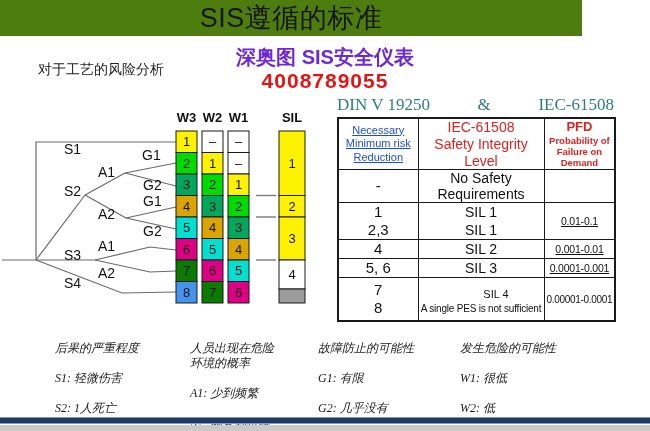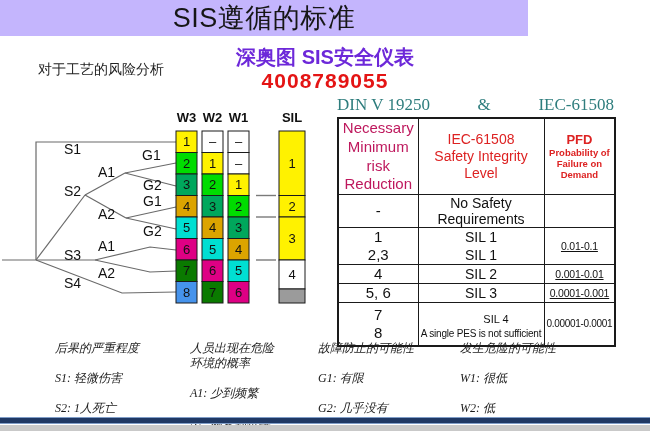--- a/index.html
+++ b/index.html
@@ -1,19 +1,19 @@
 <!DOCTYPE html>
 <html><head>
 <meta charset="utf-8">
 <style>
   html,body{margin:0;padding:0;background:#fff;}
   #slide{position:relative;width:650px;height:431px;background:#ffffff;overflow:hidden;
          font-family:"Liberation Sans",sans-serif;color:#111;}
   
-  .titlebar{position:absolute;left:0;top:0;width:528px;height:36px;background:#c4b5fd;}
+  .titlebar{position:absolute;left:0;top:0;width:582px;height:36px;background:#4d7c0f;}
   .titlebar h1{margin:0;font-size:27px;font-weight:400;line-height:37px;text-align:center;color:#161616;letter-spacing:.5px;}
   
   .contact1{position:absolute;left:0;top:44px;width:650px;text-align:center;
             font-size:20px;font-weight:700;color:#6d28d9;}
   .contact2{position:absolute;left:0;top:69px;width:650px;text-align:center;
             font-size:21px;font-weight:700;color:#e41414;letter-spacing:1px;}
   
   .intro{position:absolute;left:38px;top:61px;font-size:14px;color:#222;}
   
   .standards{position:absolute;left:337px;top:95px;width:277px;display:flex;
@@ -28,21 +28,21 @@
   .tree{fill:none;stroke:#6a6a6a;stroke-width:1.2;}
   .tick{stroke:#7a7a7a;stroke-width:1.4;}
   
   #sil-table{position:absolute;left:337px;top:117px;border-collapse:collapse;
              border:2px solid #1a1a1a;table-layout:fixed;}
   #sil-table td,#sil-table th{border:1px solid #1a1a1a;padding:0 2px;text-align:center;
              vertical-align:middle;overflow:hidden;}
   #sil-table .pre{white-space:pre-line;}
   tr.hdr{height:50px;}
   tr.r0{height:21px;} tr.r1{height:37px;} tr.r2{height:18px;} tr.r3{height:19px;} tr.r4{height:43px;}
-  .h1c{font-size:15px;font-weight:400;line-height:1.25;color:#be185d;}
+  .h1c{font-size:11px;font-weight:400;line-height:1.25;color:#1d4ed8;text-decoration:underline;}
   .h2c{font-size:14px;font-weight:400;line-height:1.2;color:#dd2222;}
   .pfd-t{font-size:13px;color:#dd2222;line-height:1.1;}
   .pfd-s{font-size:9.5px;color:#dd2222;line-height:1.18;}
   td.risk{font-size:15px;line-height:18px;}
   td.silc{font-size:14px;line-height:18px;}
   td.nsr{font-size:14px;text-align:left;padding-left:4px;}
   td.pfd{font-size:10.5px;letter-spacing:-0.2px;text-decoration:underline;}
   td.pfd-b{font-size:10px;letter-spacing:-0.3px;vertical-align:bottom;white-space:nowrap;padding-bottom:1px;}
   td.sil4{vertical-align:top;}
   .sil4-l1{font-size:11px;margin-top:4px;padding-left:30px;}

